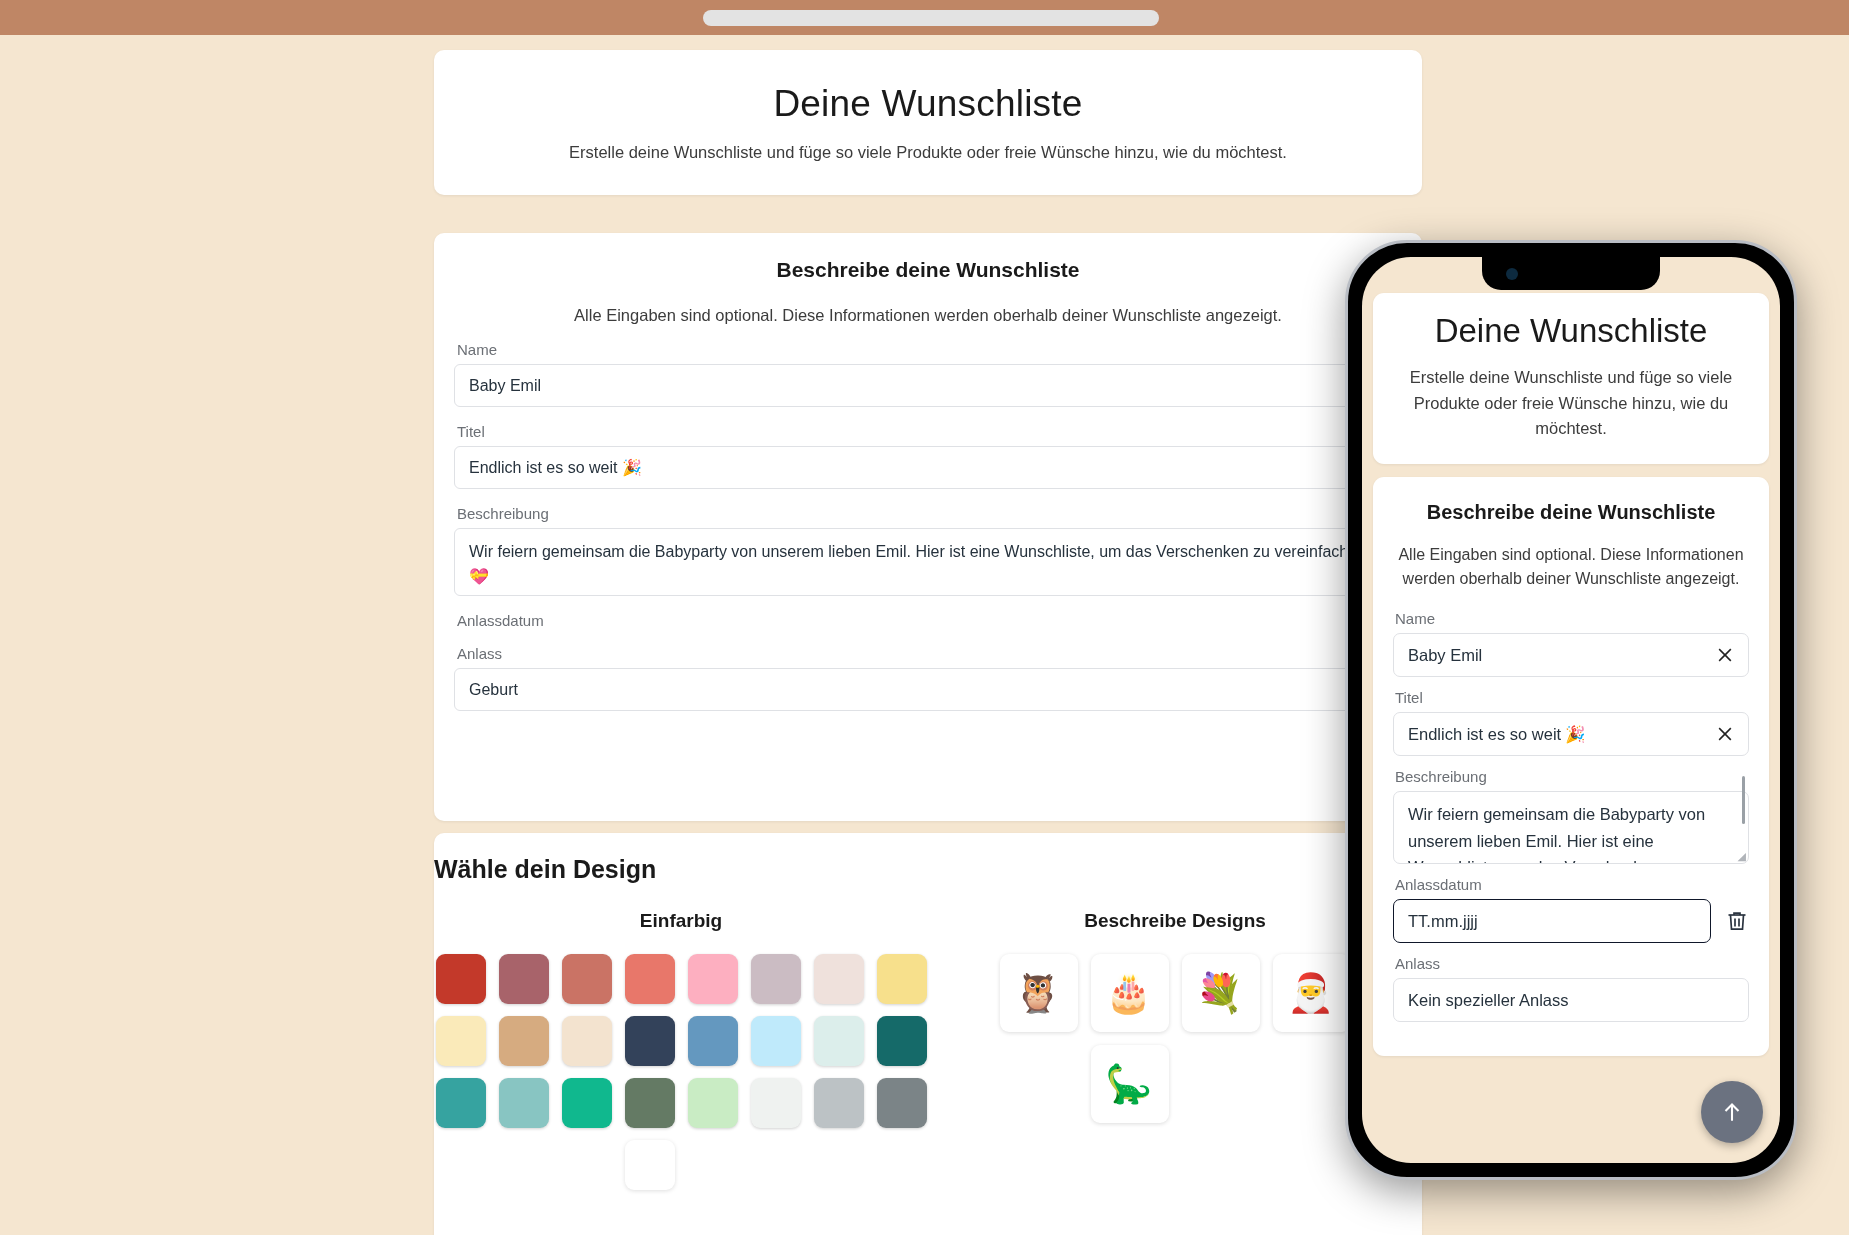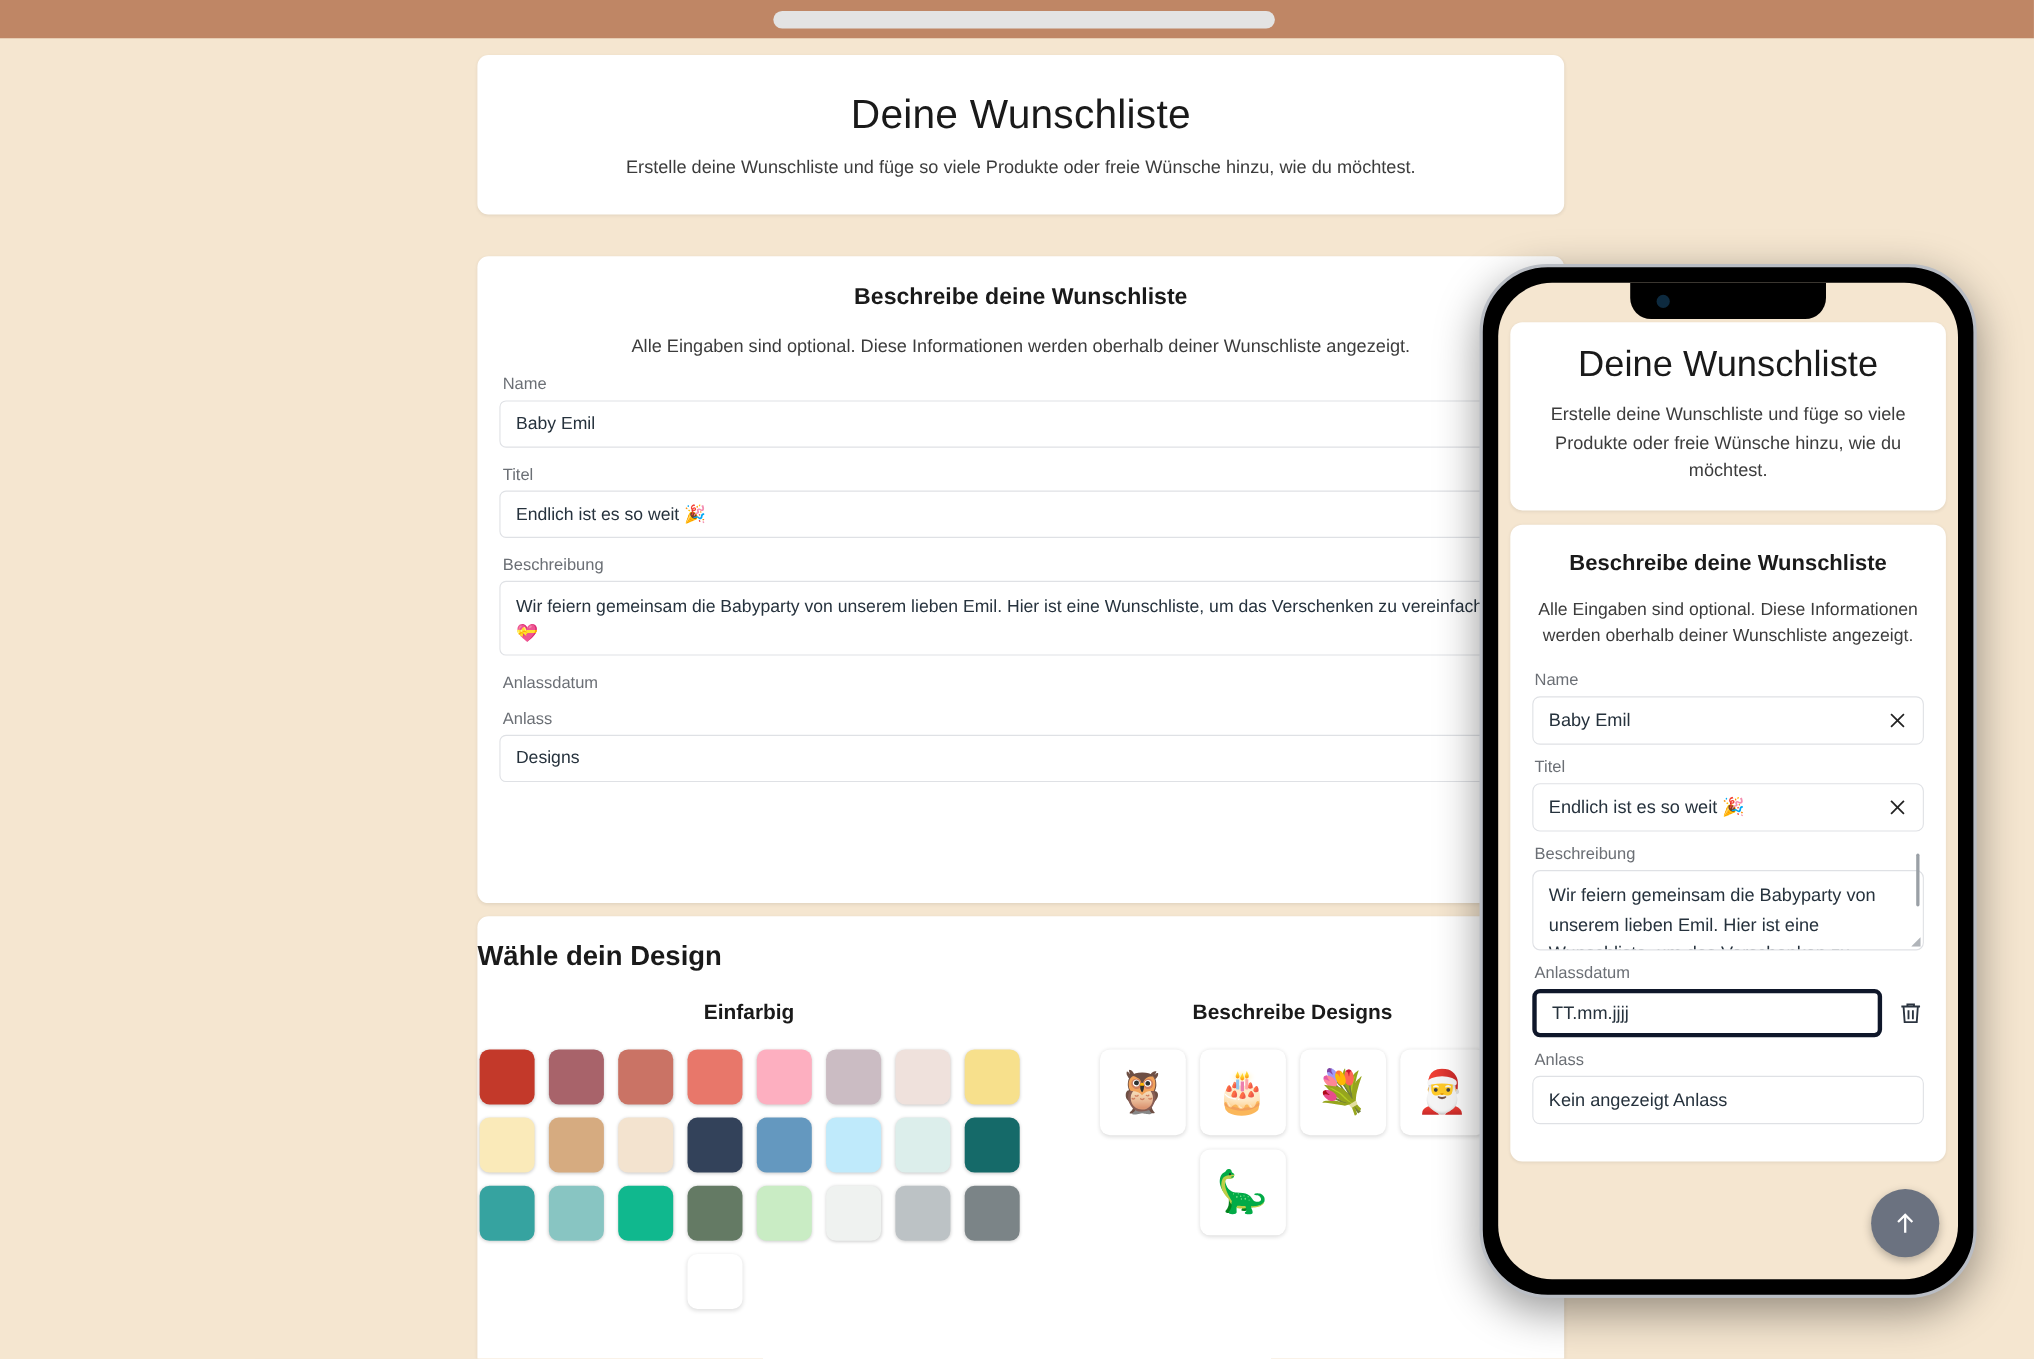--- a/index.html
+++ b/index.html
@@ -314,21 +314,21 @@
     right: 3px; bottom: 2px;
     font-size: 11px;
     color: #b0b4b9;
     line-height: 1;
   }
   #p-date-row { display: flex; align-items: center; gap: 14px; }
   #p-date-box {
     position: relative;
     flex: 1;
     height: 44px;
-    border: 4px solid #0f172a;
+    border: 1px solid #0f172a;
     border-radius: 7px;
     font-size: 16.5px;
     color: #26323d;
     padding: 0 44px 0 14px;
     display: flex;
     align-items: center;
   }
   #p-trash-icon { width: 24px; height: 26px; color: #2b3440; flex: 0 0 auto; }
   #p-fab {
     position: absolute;
@@ -386,21 +386,21 @@
         <line x1="12" y1="13" x2="12" y2="13.2"></line>
         <line x1="16.5" y1="13" x2="16.5" y2="13.2"></line>
         <line x1="7.5" y1="17" x2="7.5" y2="17.2"></line>
         <line x1="12" y1="17" x2="12" y2="17.2"></line>
         <line x1="16.5" y1="17" x2="16.5" y2="17.2"></line>
       </svg>
     </div>
 
     <div class="field">
       <span class="field-label">Anlass</span>
-      <div class="field-input">Designs</div>
+      <div class="field-input">Geburt</div>
     </div>
   </div>
 
   <div class="card" id="design-card">
     <h2 id="design-title">Wähle dein Design</h2>
 
     <div id="design-cols">
       <div class="design-col">
         <div class="design-col-title">Einfarbig</div>
         <div id="swatch-grid">
@@ -502,21 +502,21 @@
               <path d="M9 6V4.2h6V6"></path>
               <path d="M5.5 6l1 14.2h11l1-14.2"></path>
               <line x1="10" y1="9.5" x2="10" y2="17.5"></line>
               <line x1="14" y1="9.5" x2="14" y2="17.5"></line>
             </svg>
           </div>
         </div>
 
         <div class="p-field">
           <span class="p-label">Anlass</span>
-          <div class="p-input">Kein angezeigt Anlass</div>
+          <div class="p-input">Kein spezieller Anlass</div>
         </div>
       </div>
     </div>
 
     <div id="p-fab">
       <svg viewBox="0 0 24 24" fill="none" stroke="currentColor" stroke-width="1.9">
         <line x1="12" y1="20" x2="12" y2="5"></line>
         <polyline points="6,11 12,5 18,11"></polyline>
       </svg>
     </div>

